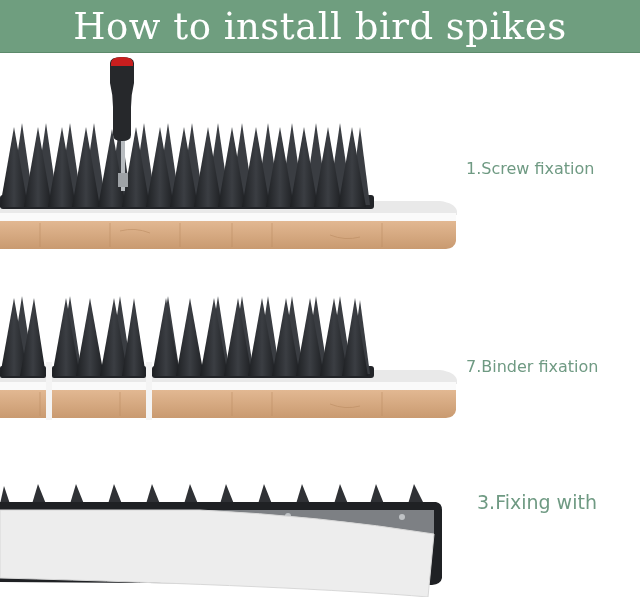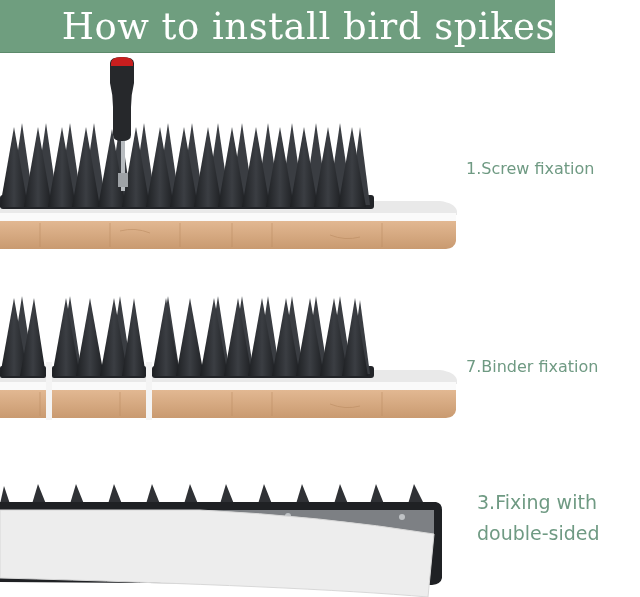--- a/index.html
+++ b/index.html
@@ -1,22 +1,22 @@
 <!DOCTYPE html>
 <html><head>
 <meta charset="utf-8">
 <style>
   html, body { margin: 0; padding: 0; }
   body {
     width: 640px; height: 597px; overflow: hidden; background: #ffffff;
     position: relative; font-family: "DejaVu Sans", sans-serif;
   }
   .header {
-    position: absolute; left: 0; top: 0; width: 555px; height: 52px;
-    background: #6f9e7f; display: flex; align-items: center; justify-content: flex-end;
+    position: absolute; left: 0; top: 0; width: 640px; height: 52px;
+    background: #6f9e7f; display: flex; align-items: center; justify-content: center;
     border-bottom: 1px solid #5c8a6b;
   }
   .header-title {
     font-family: "DejaVu Serif", serif; color: #ffffff; font-size: 37px;
     letter-spacing: 0.5px; line-height: 1;
   }
   .scene { position: absolute; left: 0; }
   .label {
     position: absolute; color: #6f9a83; font-family: "DejaVu Sans", sans-serif;
     font-size: 16px; line-height: 30px; white-space: nowrap;
@@ -193,14 +193,13 @@
 
   <path d="M200 32 L434 32 L434 58 Z" fill="#7d8084"></path>
   <circle cx="288" cy="38" r="3" fill="#bfc2c5"></circle>
   <circle cx="402" cy="39" r="3" fill="#bfc2c5"></circle>
 
   <path d="M0 32 L200 32 Q320 38 434 56 L428 119 Q300 108 0 100 Z" fill="#ededed" stroke="#d8d8d8" stroke-width="1"></path>
 </svg>
 
 <div class="label label-3" style="left:465px; top:487px">
   <div>3.Fixing with</div>
-  <div>double-sided</div>
 </div>
 
 </body></html>

